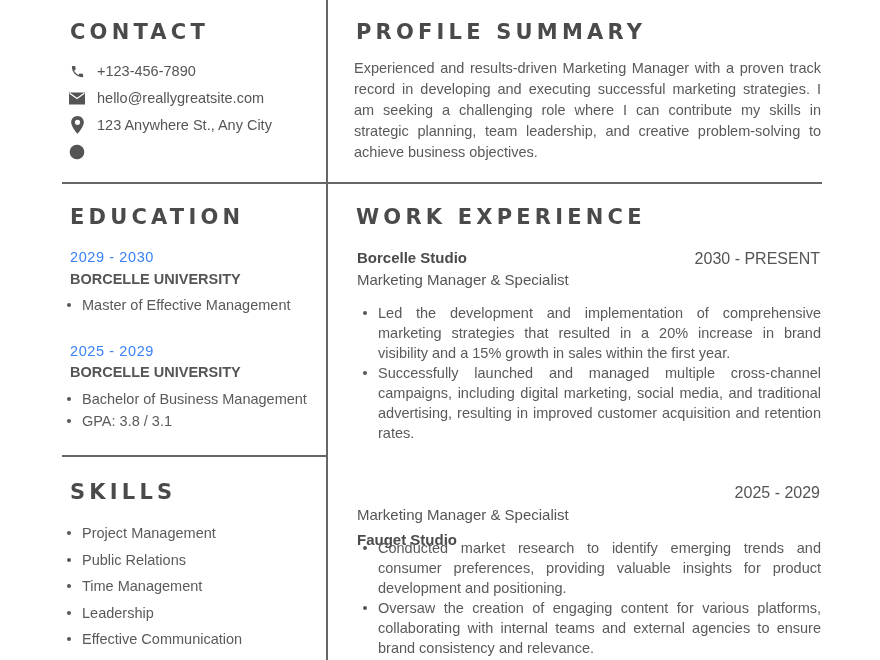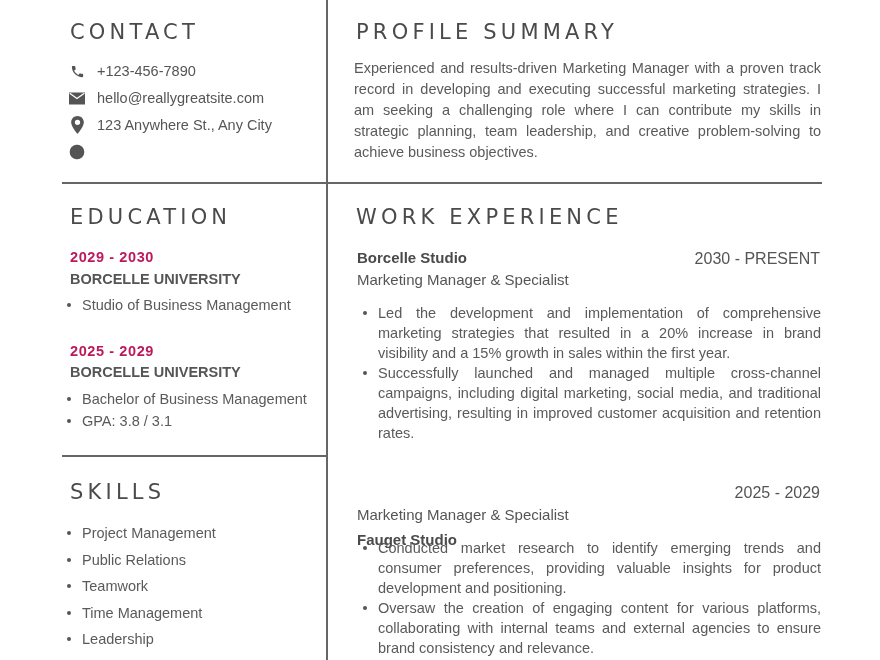--- a/index.html
+++ b/index.html
@@ -1,26 +1,26 @@
 <!DOCTYPE html>
 <html><head>
 <meta charset="utf-8">
 <style>
   html,body{margin:0;padding:0;background:#fff;}
   body{width:880px;height:660px;overflow:hidden;position:relative;font-family:"Liberation Sans",sans-serif;color:#555;}
   .vline{position:absolute;left:326px;top:0;width:1.5px;height:660px;background:#666;}
   .hline{position:absolute;height:1.5px;background:#666;}
-  .heading{position:absolute;font-family:"DejaVu Sans",sans-serif;font-weight:normal;font-size:21px;letter-spacing:4.2px;color:#4a4a4a;}
+  .heading{position:absolute;font-family:"DejaVu Sans",sans-serif;font-weight:bold;font-size:21px;letter-spacing:4.2px;color:#4a4a4a;}
   .heading .dot{position:absolute;left:-7px;top:-4px;width:30px;height:30px;border-radius:50%;background:#e3e3e3;z-index:-1;}
   .heading span.t{position:relative;}
   .contact-row{position:absolute;left:68px;display:flex;align-items:center;font-size:14.5px;color:#555;}
   .contact-row .ic{width:18px;height:18px;display:flex;align-items:center;justify-content:center;margin-right:11px;}
   .contact-row svg{fill:#555;}
   .summary{position:absolute;left:354px;top:58px;width:467px;font-size:14.5px;line-height:21px;text-align:justify;color:#5a5a5a;}
-  .edu-years{position:absolute;left:70px;font-size:14.5px;font-weight:bold;color:#be185d;letter-spacing:0.6px;}
+  .edu-years{position:absolute;left:70px;font-size:14.5px;font-weight:normal;color:#3b82f6;letter-spacing:0.6px;}
   .edu-uni{position:absolute;left:70px;font-size:14.5px;font-weight:bold;color:#555;}
   ul{margin:0;padding:0;list-style:none;}
   .blist li{position:relative;padding-left:18px;}
   .blist li::before{content:"";position:absolute;left:3px;top:9px;width:4px;height:4px;border-radius:50%;background:#555;}
   .edu-list{position:absolute;left:64px;font-size:14.5px;line-height:22px;color:#5a5a5a;}
   .skills-list{position:absolute;left:64px;top:520px;font-size:14.5px;line-height:26.6px;color:#5a5a5a;}
   .skills-list li::before{top:11px;}
   .job-company{position:absolute;left:357px;font-size:15px;font-weight:bold;color:#4a4a4a;}
   .job-dates{position:absolute;right:60px;font-size:16px;color:#555;}
   .job-title{position:absolute;left:357px;font-size:15px;color:#555;}
@@ -82,37 +82,36 @@
 </div>
 <div class="summary">Experienced and results-driven Marketing Manager with a proven track record in developing and executing successful marketing strategies. I am seeking a challenging role where I can contribute my skills in strategic planning, team leadership, and creative problem-solving to achieve business objectives.</div>
 
 <div class="heading" style="left:70px;top:205px;">
   <div class="dot"></div>
   <span class="t">EDUCATION</span>
 </div>
 <div class="edu-years" style="top:249px;">2029 - 2030</div>
 <div class="edu-uni" style="top:271px;">BORCELLE UNIVERSITY</div>
 <ul class="edu-list blist" style="top:294px;">
-  <li>Studio of Business Management</li>
+  <li>Master of Effective Management</li>
 </ul>
 <div class="edu-years" style="top:343px;">2025 - 2029</div>
 <div class="edu-uni" style="top:364px;">BORCELLE UNIVERSITY</div>
 <ul class="edu-list blist" style="top:388px;">
   <li>Bachelor of Business Management</li>
   <li>GPA: 3.8 / 3.1</li>
 </ul>
 
 <div class="heading" style="left:70px;top:480px;">
   <div class="dot"></div>
   <span class="t">SKILLS</span>
 </div>
 <ul class="skills-list blist">
   <li>Project Management</li>
   <li>Public Relations</li>
-  <li>Teamwork</li>
   <li>Time Management</li>
   <li>Leadership</li>
   <li>Effective Communication</li>
 </ul>
 
 <div class="heading" style="left:356px;top:205px;">
   <div class="dot"></div>
   <span class="t">WORK EXPERIENCE</span>
 </div>
 

